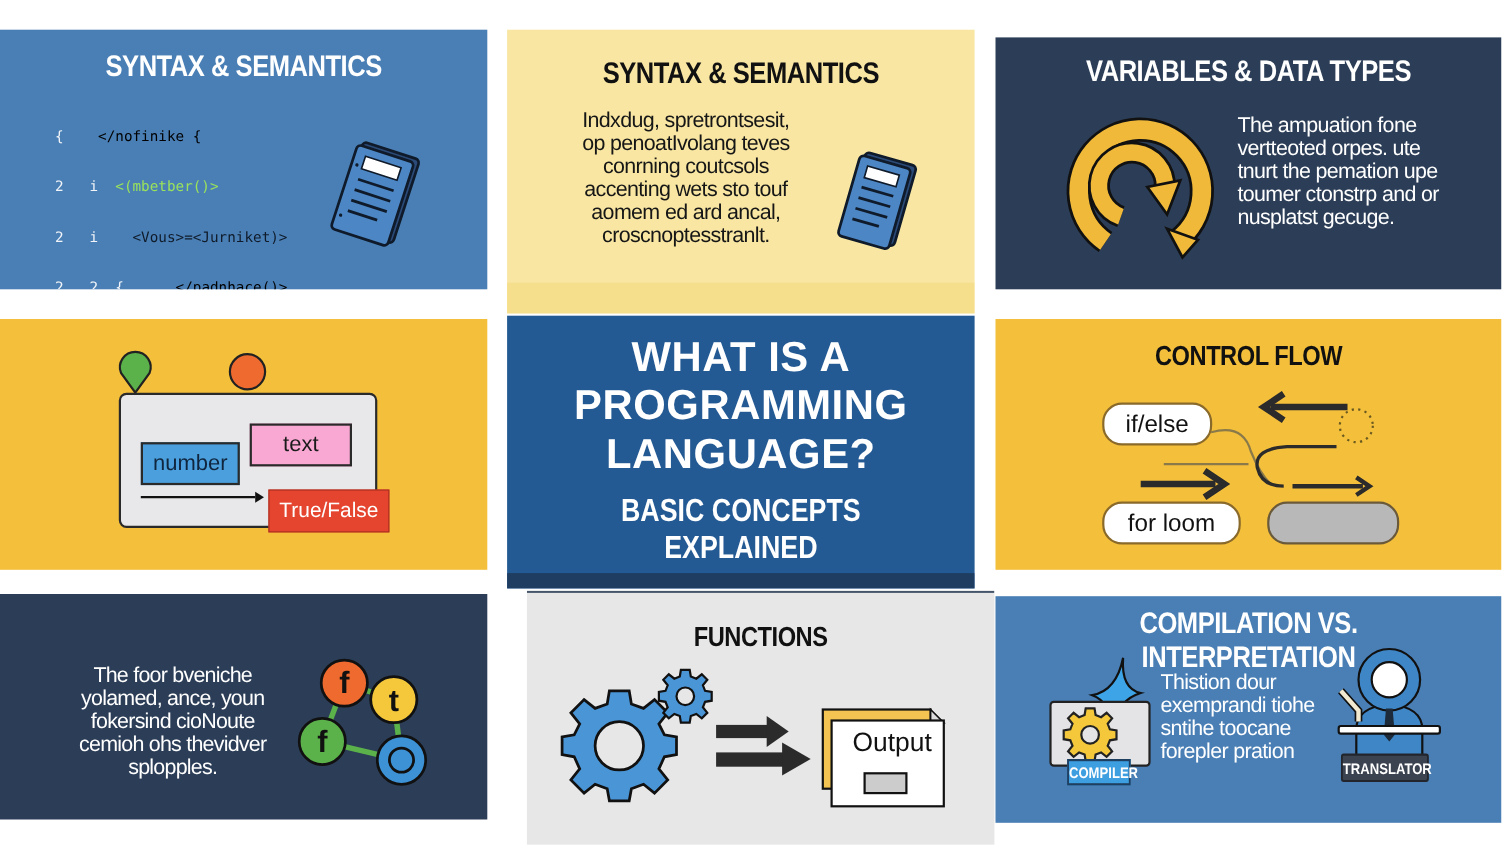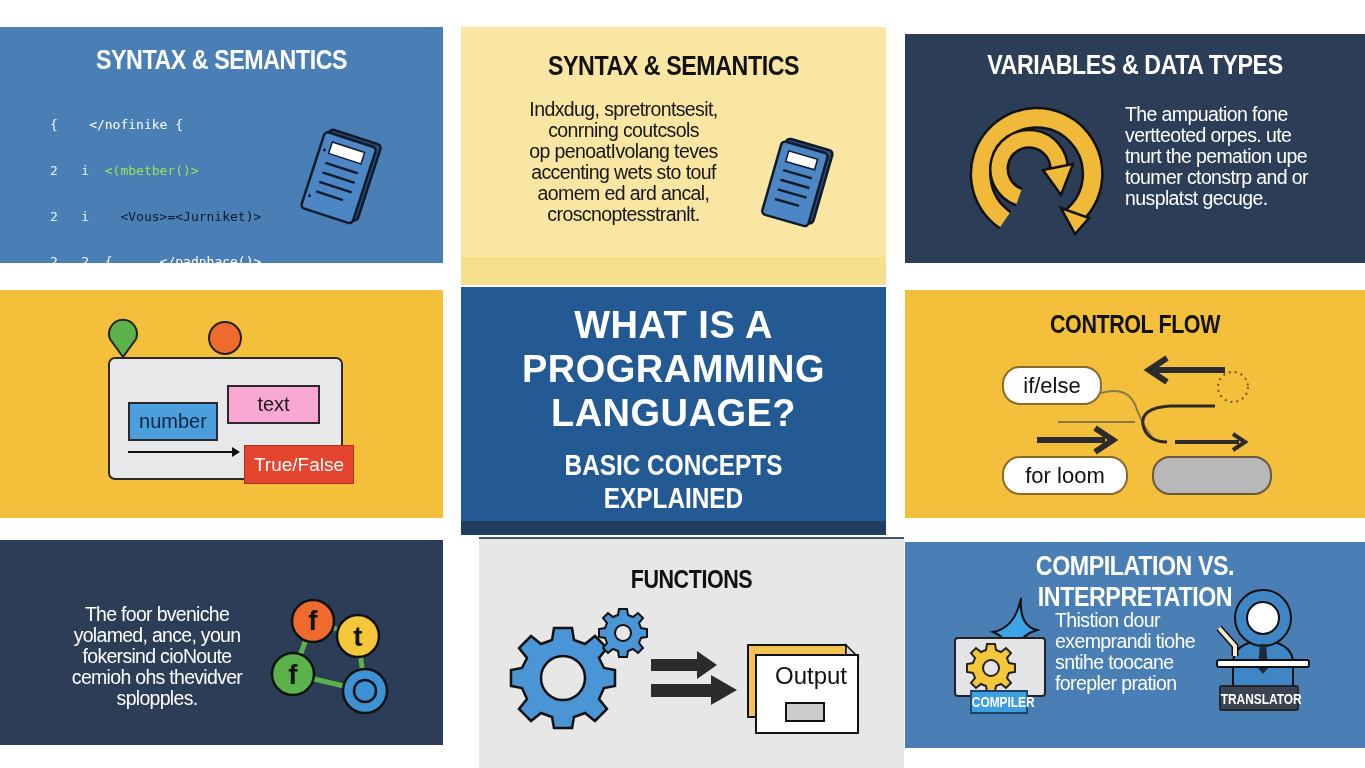--- a/index.html
+++ b/index.html
@@ -6,21 +6,21 @@
   html, body { width: 1365px; height: 768px; overflow: hidden; background: #ffffff; }
   body { position: relative; font-family: "Liberation Sans", sans-serif; }
   .panel { position: absolute; overflow: hidden; }
   .ptitle { position: absolute; left: 0; right: 0; text-align: center; font-family: "Liberation Sans", sans-serif; font-weight: bold; letter-spacing: -0.5px; transform: scaleX(0.86); transform-origin: center; }
   .body-text { position: absolute; font-family: "Liberation Sans", sans-serif; line-height: 1.08; }
 
   
   #p1 { left: 0; top: 27px; width: 443px; height: 236px; background: #4a7fb5; }
   #p1 .ptitle { top: 18px; font-size: 27px; color: #ffffff; }
   .code { position: absolute; left: 50px; top: 60px; font-family: "DejaVu Sans Mono", monospace; font-size: 13px; line-height: 15.2px; color: #f1f4f8; white-space: pre; }
-  .code .red { color: #ffffff; }
+  .code .red { color: #000000; }
   .code .green { color: #9be35a; }
   .code .dark { color: #0f1b2a; }
 
   
   #p2 { left: 461px; top: 27px; width: 425px; height: 258px; background: #f8e6a2; }
   #p2 .band { position: absolute; left: 0; right: 0; bottom: 0; height: 28px; background: #f6df8c; }
   #p2 .ptitle { top: 24px; font-size: 27px; color: #111111; }
   #p2 .body-text { left: 30px; width: 265px; top: 72px; font-size: 19.5px; color: #161616; text-align: center; letter-spacing: -0.6px; }
 
   
@@ -97,22 +97,22 @@
         <circle cx="19" cy="78" r="1.5" fill="#0f1b2a"></circle>
     </g>
   </svg>
 </div>
 
 <div class="panel" id="p2">
   <div class="band"></div>
   <div class="ptitle">SYNTAX &amp; SEMANTICS</div>
   <div class="body-text">
     <div>Indxdug, spretrontsesit,</div>
+    <div>op penoatIvolang teves</div>
     <div>conrning coutcsols</div>
-    <div>op penoatIvolang teves</div>
     <div>accenting wets sto touf</div>
     <div>aomem ed ard ancal,</div>
     <div>croscnoptesstranlt.</div>
   </div>
   <svg style="left:298px;top:110px;" width="80" height="95" viewBox="0 0 80 95">
     <g transform="rotate(16 40 47)">
       <rect x="16" y="6" width="48" height="76" rx="4" fill="#2b4a78" stroke="#0f1b2a" stroke-width="2.5"></rect>
       <rect x="12" y="10" width="48" height="76" rx="4" fill="#4d86c4" stroke="#0f1b2a" stroke-width="2.5"></rect>
       <rect x="21" y="18" width="30" height="11" fill="#ffffff" stroke="#0f1b2a" stroke-width="1.5"></rect>
       <line x1="21" y1="38" x2="51" y2="38" stroke="#0f1b2a" stroke-width="2.5"></line>

